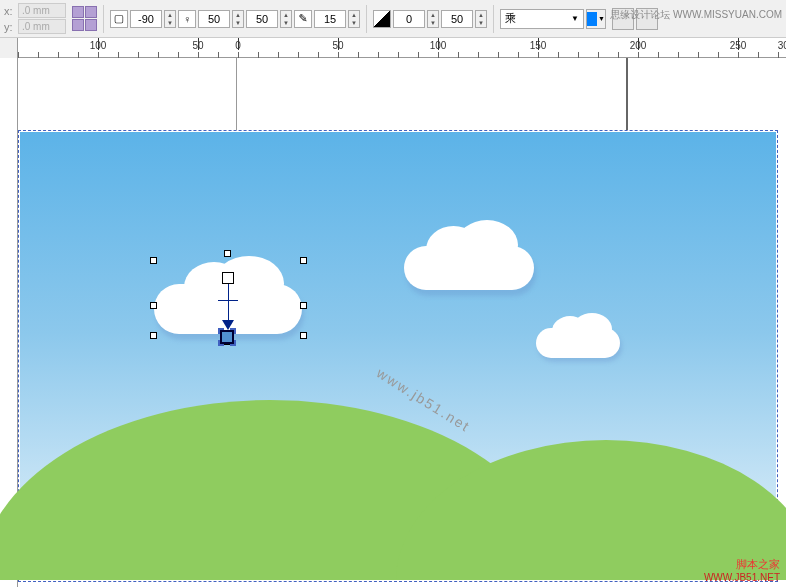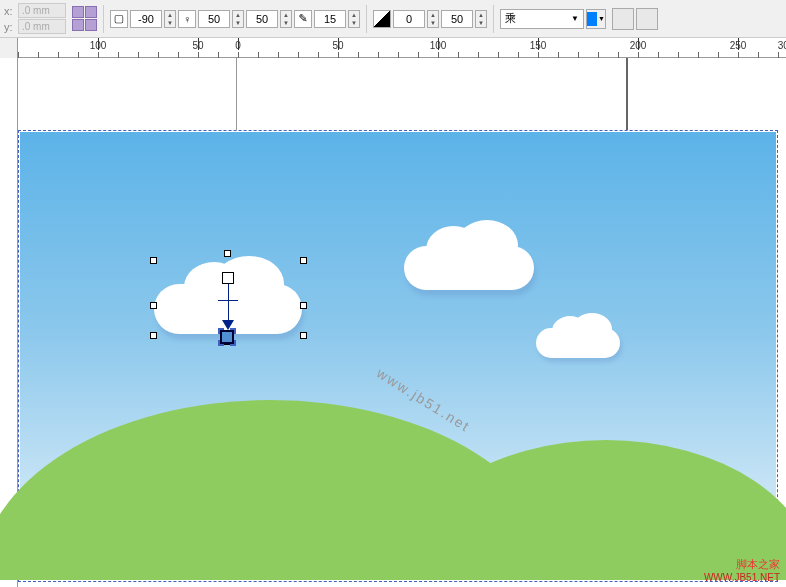--- a/index.html
+++ b/index.html
@@ -141,20 +141,21 @@
     <span class="dd-arrow">▼</span>
   </div>
   <div class="color-box">
       <div class="color-sw"></div>
       <span style="font-size:7px;margin-left:1px">▼</span>
     </div>
   <div class="copy-btns">
     <div class="copy-btn"></div>
     <div class="copy-btn"></div>
   </div>
+  <div class="watermark-top">思缘设计论坛  WWW.MISSYUAN.COM</div>
 </div>
 
 <div class="ruler-h">
   <div class="ruler-corner"></div>
   <div class="ruler-ticks" id="hticks">
       <div class="tick-label" style="left: 80px;">100</div>
       <div class="tick-major" style="left: 80px;"></div>
       <div class="tick-label" style="left: 180px;">50</div>
       <div class="tick-major" style="left: 180px;"></div>
       <div class="tick-label" style="left: 220px;">0</div>

